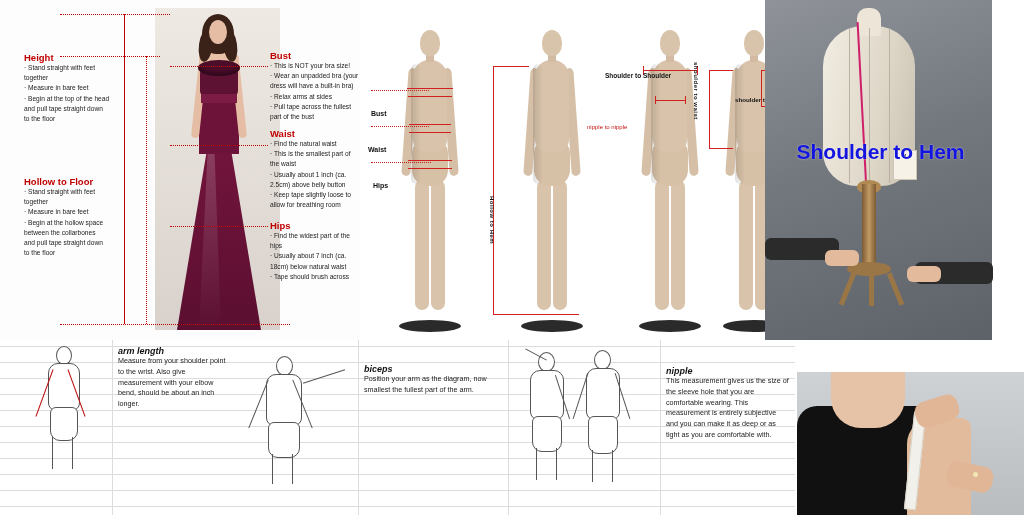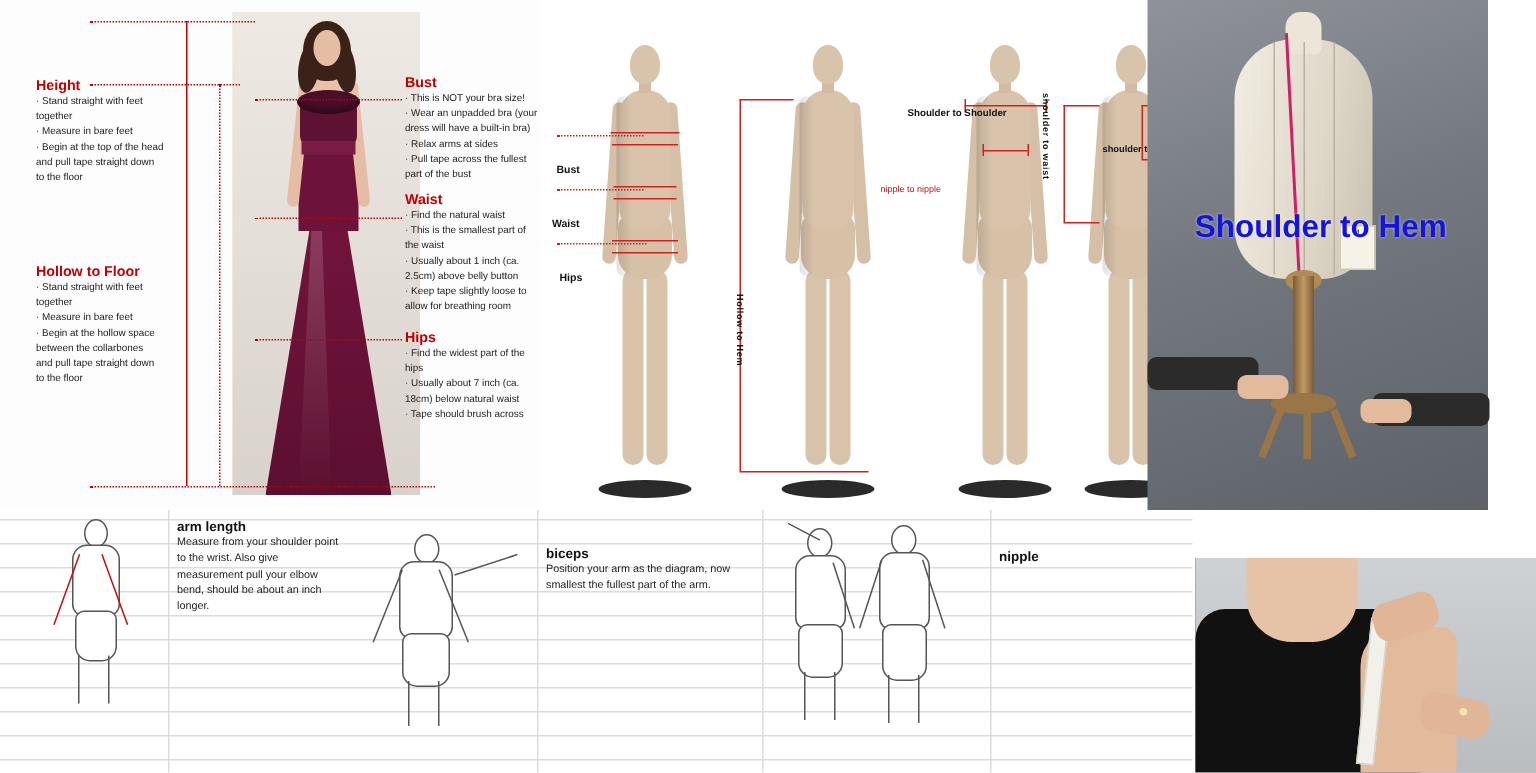--- a/index.html
+++ b/index.html
@@ -88,21 +88,21 @@
     position:absolute;left:8px;top:140px;width:215px;text-align:center;
     font-size:21px;font-weight:bold;color:#1414e0;
     text-shadow:0 0 2px rgba(255,255,255,.6);
   }
 
   
   .lined{position:absolute;background:#ffffff;}
   .lined .ln{position:absolute;left:0;right:0;height:0;border-top:1px solid #dcdcdc;}
 
   
-  .note-title{font-weight:bold;font-size:9px;color:#111;}
+  .note-title{font-weight:bold;font-size:9px;color:#111;font-style:italic;}
   .note-body{font-size:7.2px;color:#222;line-height:1.5;}
 
   
   .sketch{position:absolute;}
   .sk-head{position:absolute;border:1px solid #555;border-radius:50%;background:#fff;}
   .sk-line{position:absolute;border-left:1px solid #555;}
   .sk-body{position:absolute;border:1px solid #555;background:#fff;}
 
   
   #photo-armhole{left:797px;top:372px;width:227px;height:143px;background:#111;}
@@ -345,21 +345,21 @@
     <div class="sk-body" style="left:28px;top:19px;width:30px;height:46px;border-radius:10px 10px 8px 8px;"></div>
     <div class="sk-body" style="left:30px;top:63px;width:26px;height:32px;border-radius:6px 6px 10px 10px;"></div>
     <div class="sk-line" style="left:32px;top:93px;height:32px;"></div>
     <div class="sk-line" style="left:52px;top:93px;height:32px;"></div>
     <div class="abs" style="left:24px;top:24px;width:0;border-left:1.4px solid #c01010;height:50px;transform:rotate(20deg);"></div>
     <div class="abs" style="left:56px;top:24px;width:0;border-left:1.4px solid #c01010;height:50px;transform:rotate(-20deg);"></div>
   </div>
 
   <div class="abs" style="left:118px;top:346px;width:112px;">
     <div class="note-title">arm length</div>
-    <div class="note-body">Measure from your shoulder point to the wrist. Also give measurement pull your elbow bend, should be about an inch longer.</div>
+    <div class="note-body">Measure from your shoulder point to the wrist. Also give measurement with your elbow bend, should be about an inch longer.</div>
   </div>
 
   <div class="sketch" style="left:232px;top:356px;width:110px;height:130px;">
     <div class="sk-head" style="left:44px;top:0;width:15px;height:18px;"></div>
     <div class="sk-body" style="left:34px;top:18px;width:34px;height:50px;border-radius:10px 10px 8px 8px;"></div>
     <div class="sk-body" style="left:36px;top:66px;width:30px;height:34px;border-radius:6px 6px 10px 10px;"></div>
     <div class="sk-line" style="left:40px;top:98px;height:30px;"></div>
     <div class="sk-line" style="left:60px;top:98px;height:30px;"></div>
     <div class="abs" style="left:26px;top:22px;width:0;border-left:1.2px solid #555;height:52px;transform:rotate(22deg);"></div>
     <div class="abs" style="left:70px;top:22px;width:0;border-left:1.2px solid #555;height:52px;transform:rotate(-22deg);"></div>
@@ -386,20 +386,21 @@
     <div class="sk-body" style="left:26px;top:18px;width:32px;height:50px;border-radius:10px 10px 8px 8px;"></div>
     <div class="sk-body" style="left:28px;top:66px;width:28px;height:36px;border-radius:6px 6px 10px 10px;"></div>
     <div class="sk-line" style="left:32px;top:100px;height:32px;"></div>
     <div class="sk-line" style="left:52px;top:100px;height:32px;"></div>
     <div class="abs" style="left:20px;top:22px;width:0;border-left:1.2px solid #555;height:48px;transform:rotate(18deg);"></div>
     <div class="abs" style="left:62px;top:22px;width:0;border-left:1.2px solid #555;height:48px;transform:rotate(-18deg);"></div>
   </div>
 
   <div class="abs" style="left:666px;top:366px;width:124px;">
     <div class="note-title">nipple</div>
+    <div class="note-body">This measurement gives us the size of the sleeve hole that you are comfortable wearing. This measurement is entirely subjective and you can make it as deep or as tight as you are comfortable with.</div>
   </div>
 
   <div class="abs" id="photo-armhole">
     <div class="ph-bg"></div>
     <div class="ph-black"></div>
     <div class="ph-neck"></div>
     <div class="ph-arm"></div>
     <div class="ph-tape"></div>
     <div class="ph-hand" style="left:118px;top:26px;width:44px;height:26px;transform:rotate(-18deg);"></div>
     <div class="ph-hand" style="left:150px;top:92px;width:46px;height:26px;transform:rotate(12deg);"></div>

